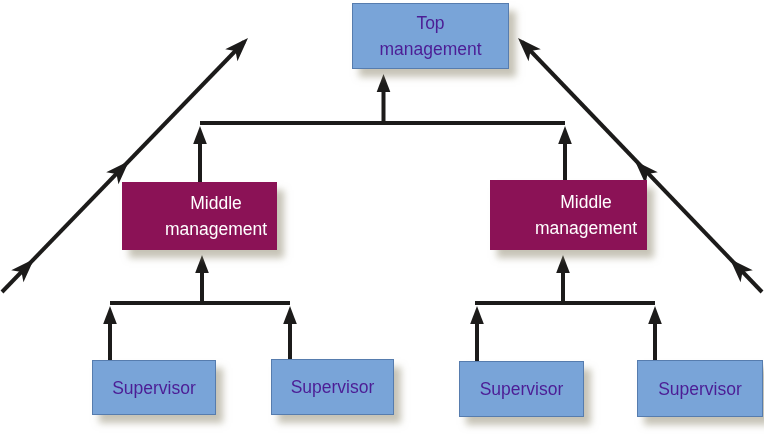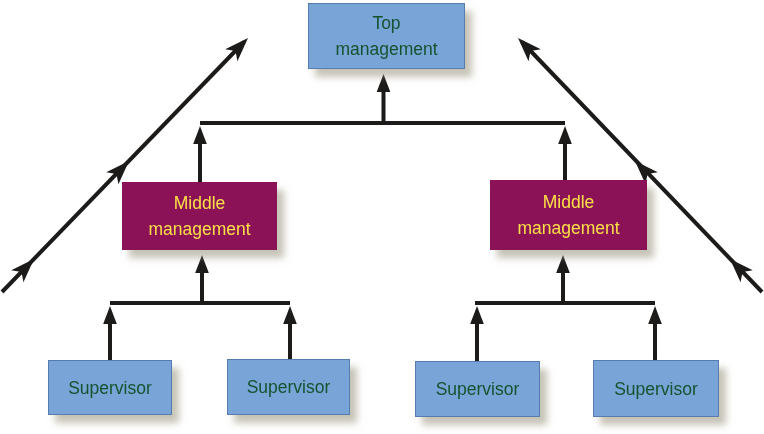--- a/index.html
+++ b/index.html
@@ -39,26 +39,28 @@
     box-shadow: 7px 8px 7px rgba(152, 145, 122, 0.55);
   }
   .node .lbl {
     display: inline-block;
     max-width: 122px;
     font-size: 17.5px;
     line-height: 26px;
   }
   .node.blue {
     background: #79a4d8;
-    color: #14532d;
+    color: #4c1d95;
     border: 1px solid rgba(45, 75, 125, 0.45);
+    margin-left: 44px;
   }
   .node.maroon {
     background: #8b1256;
-    color: #fde047;
+    color: #ffffff;
+    justify-content: flex-end;
   }
   #node-top        { left: 308px; top: 3px;   width: 155px; height: 64px; }
   #node-mid-left   { left: 122px; top: 182px; width: 155px; height: 68px; }
   #node-mid-right  { left: 490px; top: 180px; width: 157px; height: 70px; }
   #node-sup-1      { left: 48px;  top: 360px; width: 122px; height: 53px; }
   #node-sup-2      { left: 227px; top: 359px; width: 121px; height: 54px; }
   #node-sup-3      { left: 415px; top: 361px; width: 123px; height: 54px; }
   #node-sup-4      { left: 593px; top: 360px; width: 124px; height: 55px; }
 </style>
 </head>

